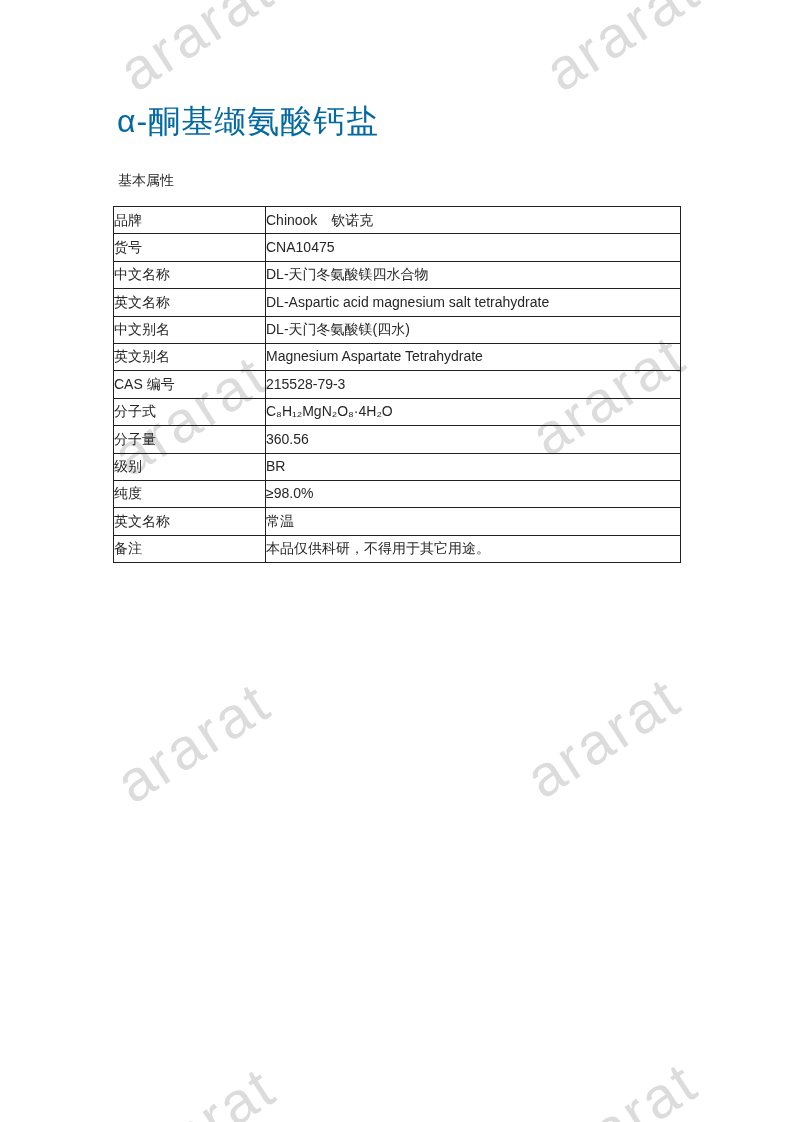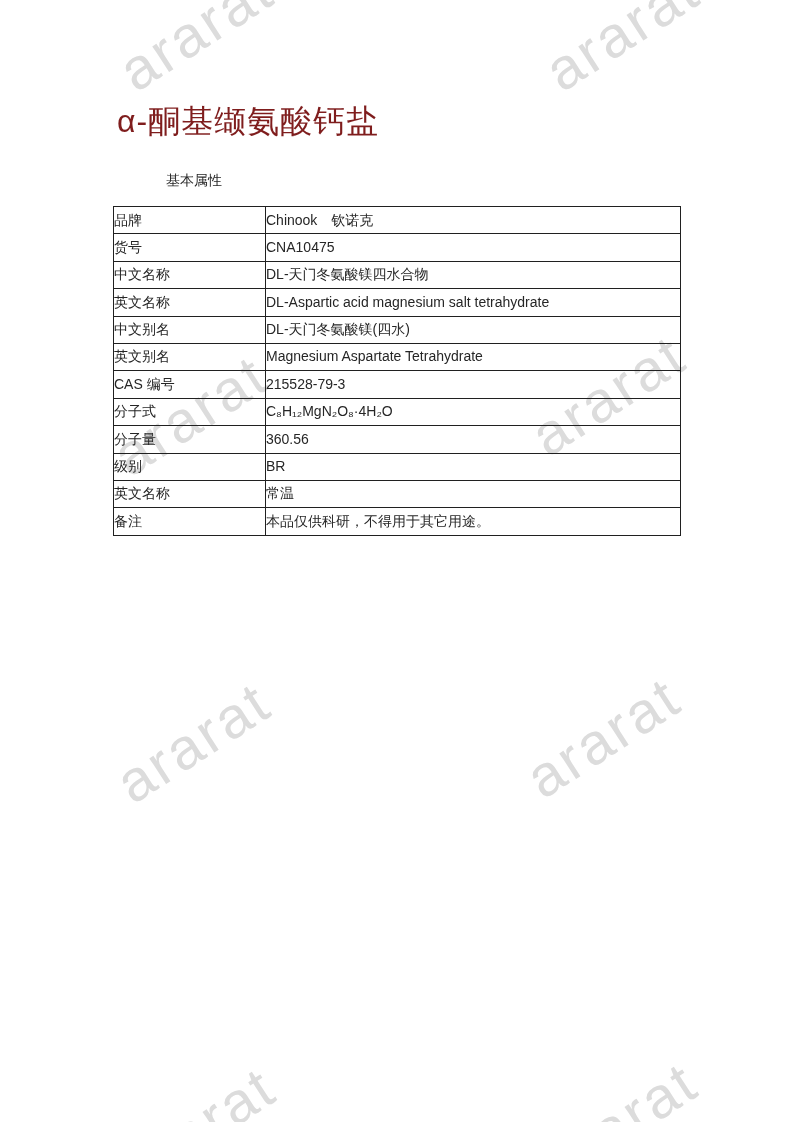--- a/index.html
+++ b/index.html
@@ -35,31 +35,30 @@
 
   
   .content { position: relative; z-index: 1; }
 
   .doc-title {
     position: absolute;
     left: 117px;
     top: 103px;
     font-size: 32px;
     line-height: 1.15;
-    color: #7f1d1d;
+    color: #0369a1;
     letter-spacing: 1px;
   }
 
   .section-title {
     position: absolute;
     left: 118px;
     top: 172px;
     font-size: 14px;
     color: #262626;
-    margin-left: 48px;
   }
 
   table.props {
     position: absolute;
     left: 113px;
     top: 206px;
     width: 568px;
     border-collapse: collapse;
     table-layout: fixed;
     padding-left: 26px;
@@ -131,20 +130,24 @@
         </tr>
         <tr>
           <td class="cell-label">分子量</td>
           <td class="cell-value">360.56</td>
         </tr>
         <tr>
           <td class="cell-label">级别</td>
           <td class="cell-value">BR</td>
         </tr>
         <tr>
+          <td class="cell-label">纯度</td>
+          <td class="cell-value">≥98.0%</td>
+        </tr>
+        <tr>
           <td class="cell-label">英文名称</td>
           <td class="cell-value">常温</td>
         </tr>
         <tr>
           <td class="cell-label">备注</td>
           <td class="cell-value">本品仅供科研，不得用于其它用途。</td>
         </tr>
       </tbody>
     </table>
   </div>

